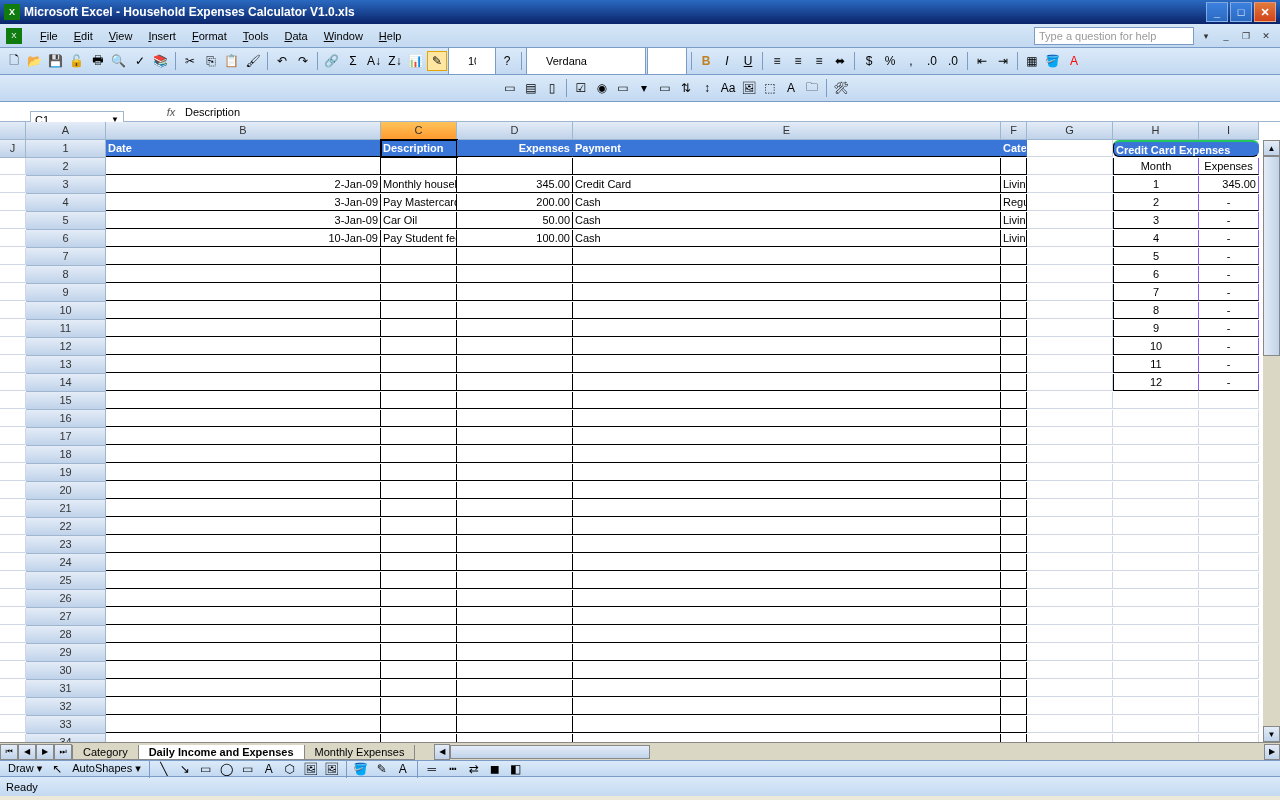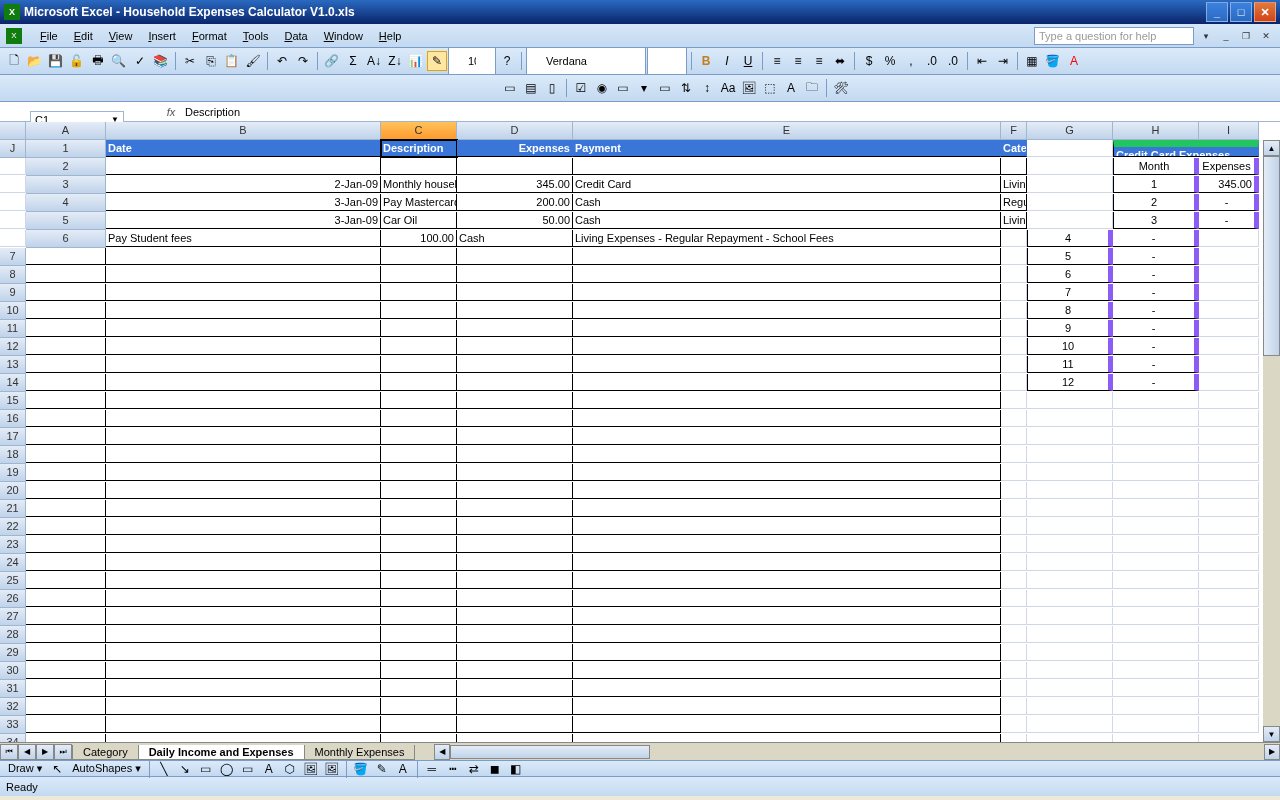--- a/index.html
+++ b/index.html
@@ -51,23 +51,23 @@
   .col-hdr.sel { background: linear-gradient(#ffc35a, #ff9a2e); }
   .corner { background: linear-gradient(#e4ecf7,#c0d3ea); }
   .row-hdr { text-align: center; }
   .cell { border-right: 1px solid #d0d7e5; border-bottom: 1px solid #d0d7e5; height: 17px; padding: 0 2px; font-family: Verdana, sans-serif; font-size: 11px; line-height: 16px; overflow: hidden; white-space: nowrap; background: white; }
   .cell.data-border { border-right: 1px solid #000; border-bottom: 1px solid #000; }
   .cell.hdr-blue { background: #3a75d8; color: white; font-weight: bold; border-right: 1px solid #3a75d8; }
   .cell.active { outline: 2px solid #000; outline-offset: -1px; }
   .ra { text-align: right; }
   .ctr { text-align: center; }
   .bb { border-bottom: 1px solid #000; }
-  .br { border-right: 5px solid #8b5cf6; }
+  .br { border-right: 1px solid #8b5cf6; }
   .bl { border-left: 1px solid #000; }
-  .bt { border-top: 7px solid #22c55e; }
+  .bt { border-top: 2px solid #22c55e; border-radius: 6px; }
   
   
   .sheet-bar { height: 18px; background: #dad7c5; display: flex; align-items: center; border-top: 1px solid #888; }
   .sheet-nav-btn { width: 18px; height: 16px; background: linear-gradient(#e4ecf7,#c0d3ea); border: 1px solid #888; font-size: 8px; display:flex; align-items:center; justify-content:center;}
   .sheet-tab { padding: 1px 10px; background: white; border: 1px solid #888; border-top: none; font-size: 11px; margin-right: -1px; }
   .sheet-tab.inactive { background: #dad7c5; }
   .sheet-tab.active { font-weight: bold; background: white; }
   .hscroll { flex: 1; height: 16px; background: #dad7c5; display: flex; align-items: center; margin-left: 20px; }
   .hscroll .sb-btn { width: 16px; height: 16px; background: linear-gradient(#e4ecf7,#c0d3ea); border: 1px solid #888; font-size:8px; display:flex; align-items:center; justify-content:center; }
   .hscroll .thumb { width: 200px; height: 14px; background: linear-gradient(#e4ecf7,#c0d3ea); border: 1px solid #888; }
@@ -249,20 +249,21 @@
       <div class="cell data-border ra">3-Jan-09</div>
       <div class="cell data-border">Car Oil</div>
       <div class="cell data-border ra">50.00</div>
       <div class="cell data-border">Cash</div>
       <div class="cell data-border">Living Expenses - Needs - Oil</div>
       <div class="cell "></div>
       <div class="cell ctr bl br bb">3</div>
       <div class="cell ctr br bb">-</div>
       <div class="cell "></div>
       <div class="row-hdr">6</div>
+      <div class="cell data-border ra">10-Jan-09</div>
       <div class="cell data-border">Pay Student fees</div>
       <div class="cell data-border ra">100.00</div>
       <div class="cell data-border">Cash</div>
       <div class="cell data-border">Living Expenses - Regular Repayment - School Fees</div>
       <div class="cell "></div>
       <div class="cell ctr bl br bb">4</div>
       <div class="cell ctr br bb">-</div>
       <div class="cell "></div>
       <div class="row-hdr">7</div>
       <div class="cell data-border"></div>

